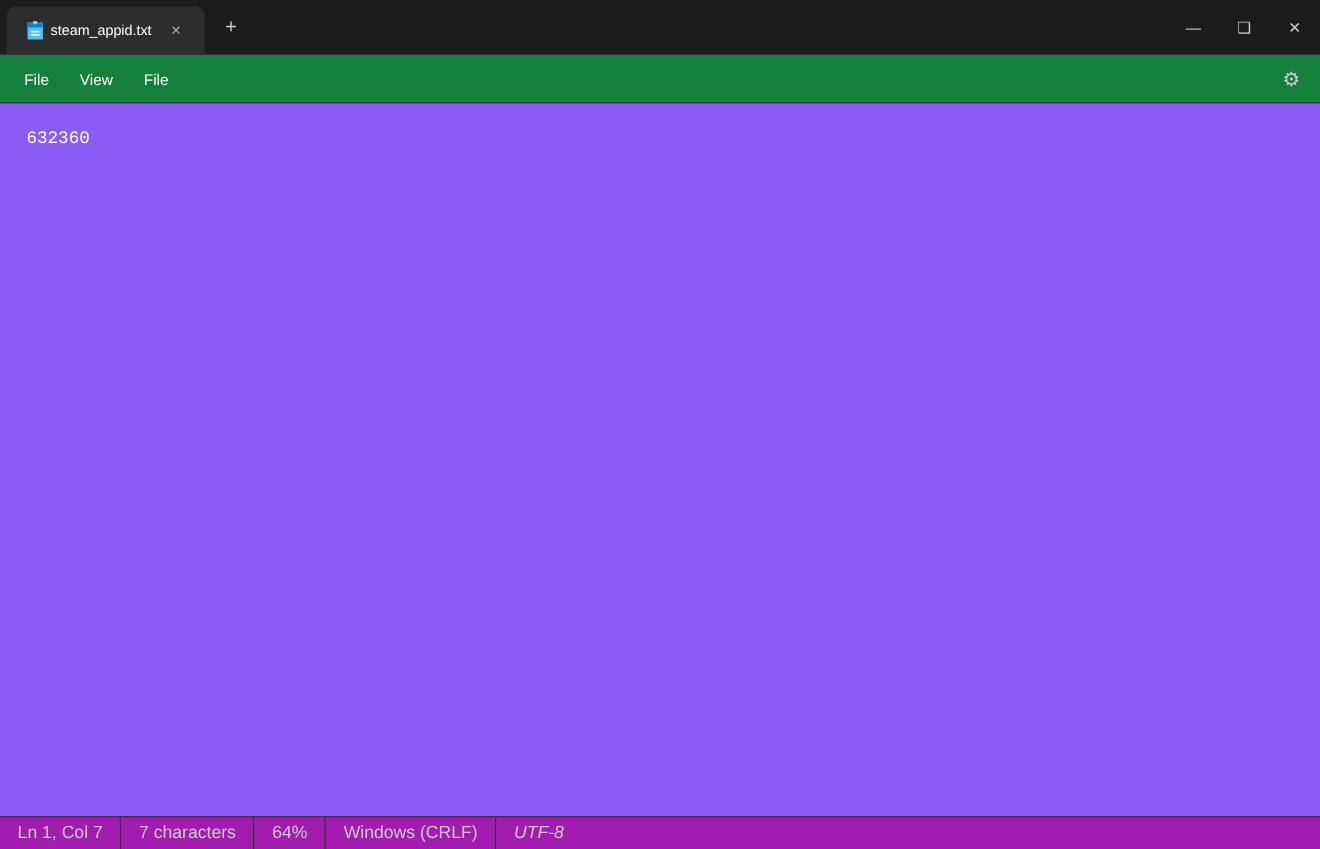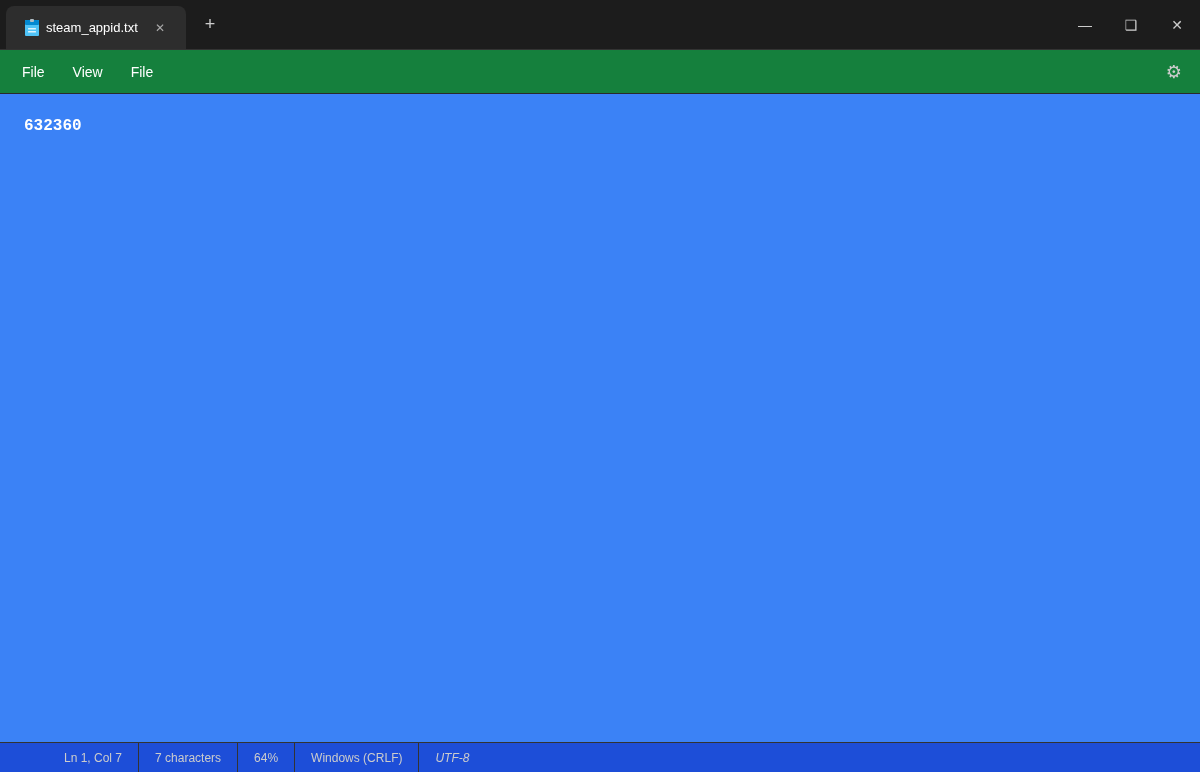--- a/index.html
+++ b/index.html
@@ -121,46 +121,44 @@
       padding: 6px 10px;
       cursor: pointer;
       color: #ccc;
       font-size: 18px;
       border-radius: 4px;
     }
 
     
     .editor-area {
       flex: 1;
-      background: #3b82f6;
+      background: #8b5cf6;
       padding: 20px 24px;
       overflow: auto;
       cursor: text;
-      font-weight: bold;
     }
 
     .editor-content {
       font-family: 'Consolas', 'Courier New', monospace;
       font-size: 16px;
       color: #ffffff;
       white-space: pre;
       line-height: 1.5;
     }
 
     
     .status-bar {
       display: flex;
       align-items: center;
-      background: #1d4ed8;
+      background: #a21caf;
       height: 30px;
       flex-shrink: 0;
       border-top: 1px solid #333;
-      font-size: 12px;
+      font-size: 16px;
       color: #cccccc;
-      padding-left: 48px;
     }
 
     .status-item {
       padding: 0 16px;
       height: 100%;
       display: flex;
       align-items: center;
       border-right: 1px solid #333;
     }
 

